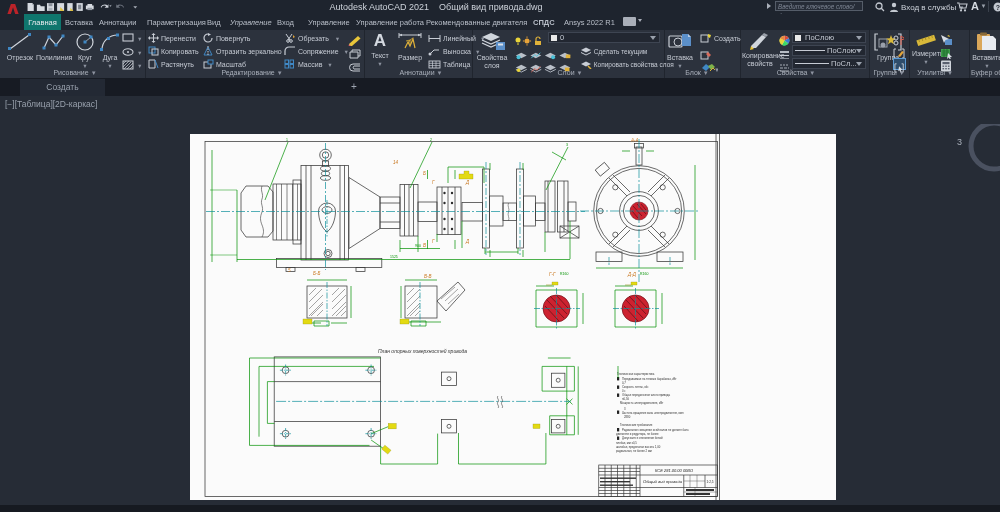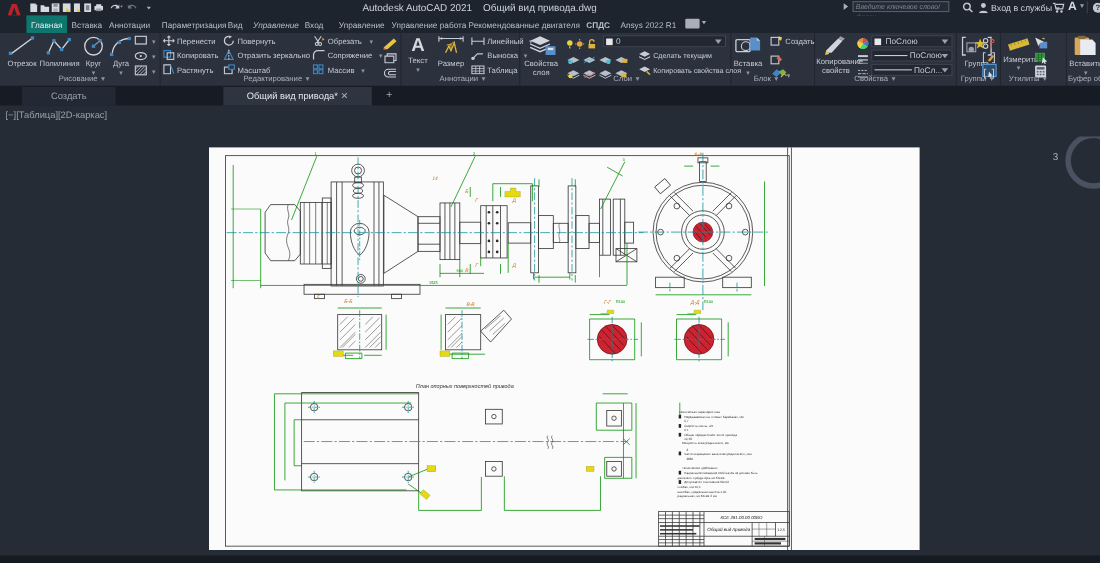--- a/index.html
+++ b/index.html
@@ -446,21 +446,20 @@
           <rect x="2" y="2" width="13" height="16" rx="1" fill="#daa75a"></rect>
           <rect x="5" y="0.5" width="7" height="3" rx="1" fill="#8a6a38"></rect>
           <path d="M9 5h11l3 3v11H9z" fill="#e8ecf2" transform="translate(-2,-1)"></path>
         </svg>
       <br>Вставить<br><span style="font-size:5.5px;color:#8d93a0;">▼</span></div>
     <div class="plabel" style="left:968px;width:40px;text-align:left;padding-left:3px;">Буфер об</div>
   </div>
 
   <div id="filetabs"></div>
   <div class="ftab" style="left:20px;width:85px;background:#232934;color:#99a1ad;">Создать</div>
-  <div class="ftab" style="left:203px;width:135px;background:#2e3440;color:#e4e8ee;">Общий вид привода* <span style="color:#aab0bb;">✕</span></div>
   <div class="abs" style="left:351px;top:82px;width:10px;height:10px;color:#9fa6b2;font-size:10px;line-height:10px;">+</div>
 
   <div id="canvas">
     <div id="vpctl">[−][Таблица][2D-каркас]</div>
     <svg class="abs" style="left:0;top:0;" width="1000" height="409" viewBox="0 96 1000 409" id="draw">
 
       <rect x="190" y="134" width="646" height="366" fill="#fbfbfb"></rect>
       <g stroke="#383838" stroke-width="0.75" fill="none">
         <rect x="205" y="141.5" width="512.5" height="355"></rect>
         <line x1="716" y1="134" x2="716" y2="500"></line>

